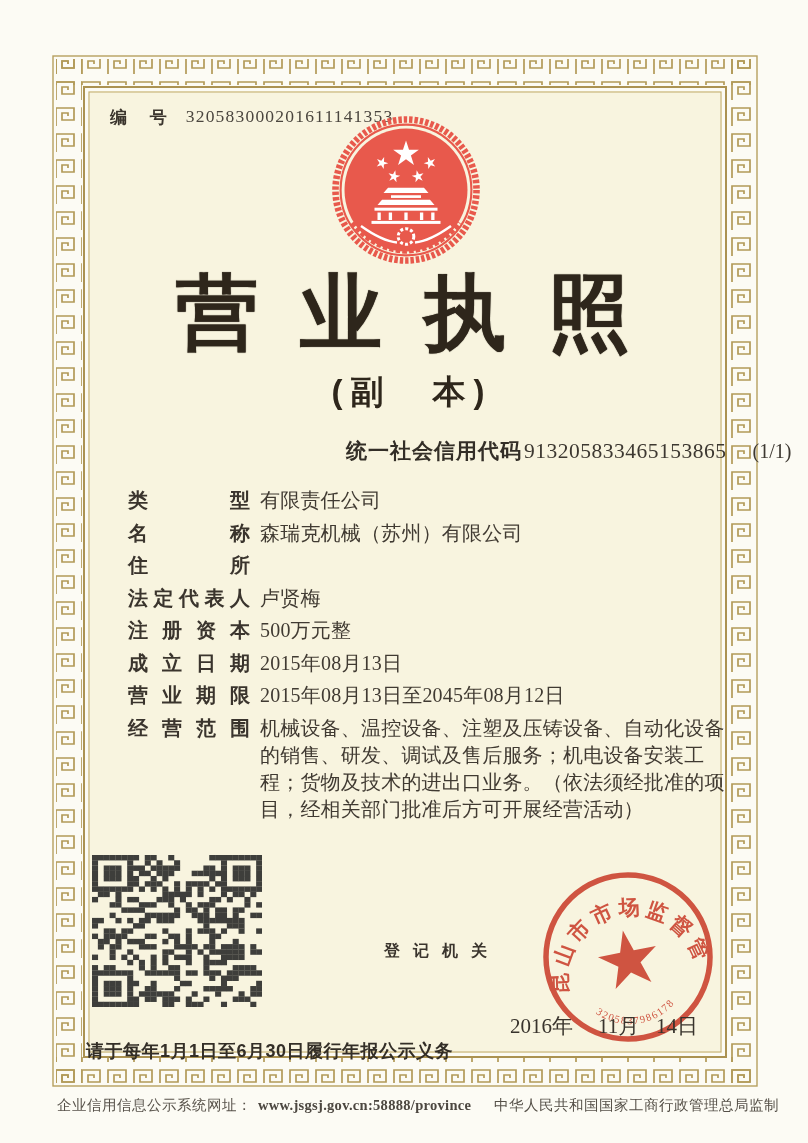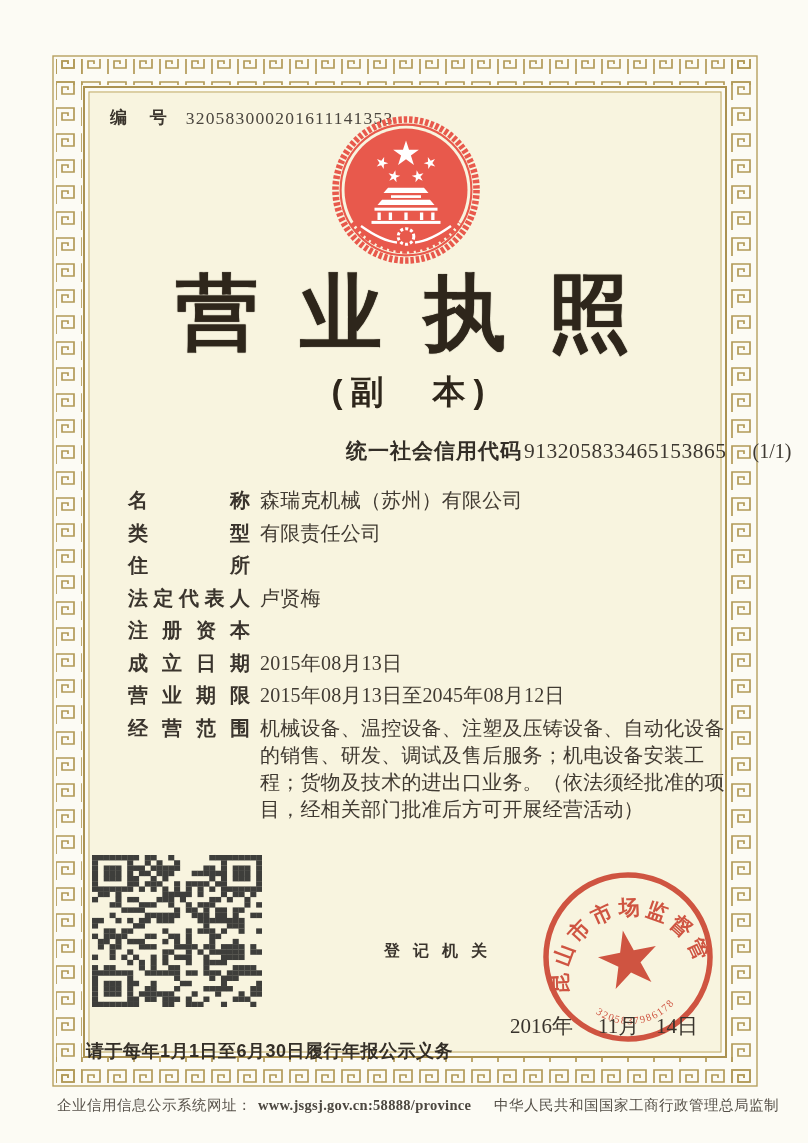--- a/index.html
+++ b/index.html
@@ -6,21 +6,21 @@
   body{
     width:808px;height:1143px;position:relative;overflow:hidden;
     background:#fcfbf4;
     font-family:"Liberation Sans",sans-serif;
     color:#3b352e;
   }
   .abs{position:absolute}
   
   #frame{position:absolute;left:0;top:0;width:808px;height:1143px;pointer-events:none}
   
-  .serial{left:110px;top:106px;display:flex;align-items:flex-end}
+  .serial{left:110px;top:106px;display:flex;align-items:flex-start}
   .serial .lbl{font-size:17px;font-weight:bold;letter-spacing:9px;color:#3a342d}
   .serial .num{font-family:"Liberation Serif",serif;font-size:17.5px;letter-spacing:1.2px;color:#4a453e;margin-left:10px}
   
   .emblem{left:331px;top:114px;width:150px;height:152px}
   
   .title{left:20px;top:268px;width:808px;text-align:center;
     font-size:82px;font-weight:900;letter-spacing:42px;color:#2e261b;line-height:1.1;
     text-shadow:0 0 1px #2e261b}
   .subtitle{left:8px;top:370px;width:808px;text-align:center;
     font-size:33px;font-weight:bold;letter-spacing:8px;color:#2e261b}
@@ -122,36 +122,37 @@
 <div class="abs subtitle">(副　本)</div>
 
 <div class="abs credit">
   <span class="lbl">统一社会信用代码</span>
   <span class="val">913205833465153865</span>
   <span class="pg">(1/1)</span>
 </div>
 
 <div class="abs fields">
   <div class="row">
+    <span class="lbl">类型</span>
+    <span class="val">有限责任公司</span>
+  </div>
+  <div class="row">
     <span class="lbl">名称</span>
     <span class="val">森瑞克机械（苏州）有限公司</span>
   </div>
   <div class="row">
-    <span class="lbl">类型</span>
-    <span class="val">有限责任公司</span>
-  </div>
-  <div class="row">
     <span class="lbl">住所</span>
   </div>
   <div class="row">
     <span class="lbl">法定代表人</span>
     <span class="val">卢贤梅</span>
   </div>
   <div class="row">
     <span class="lbl">注册资本</span>
+    <span class="val">500万元整</span>
   </div>
   <div class="row">
     <span class="lbl">成立日期</span>
     <span class="val">2015年08月13日</span>
   </div>
   <div class="row">
     <span class="lbl">营业期限</span>
     <span class="val">2015年08月13日至2045年08月12日</span>
   </div>
   <div class="row">

